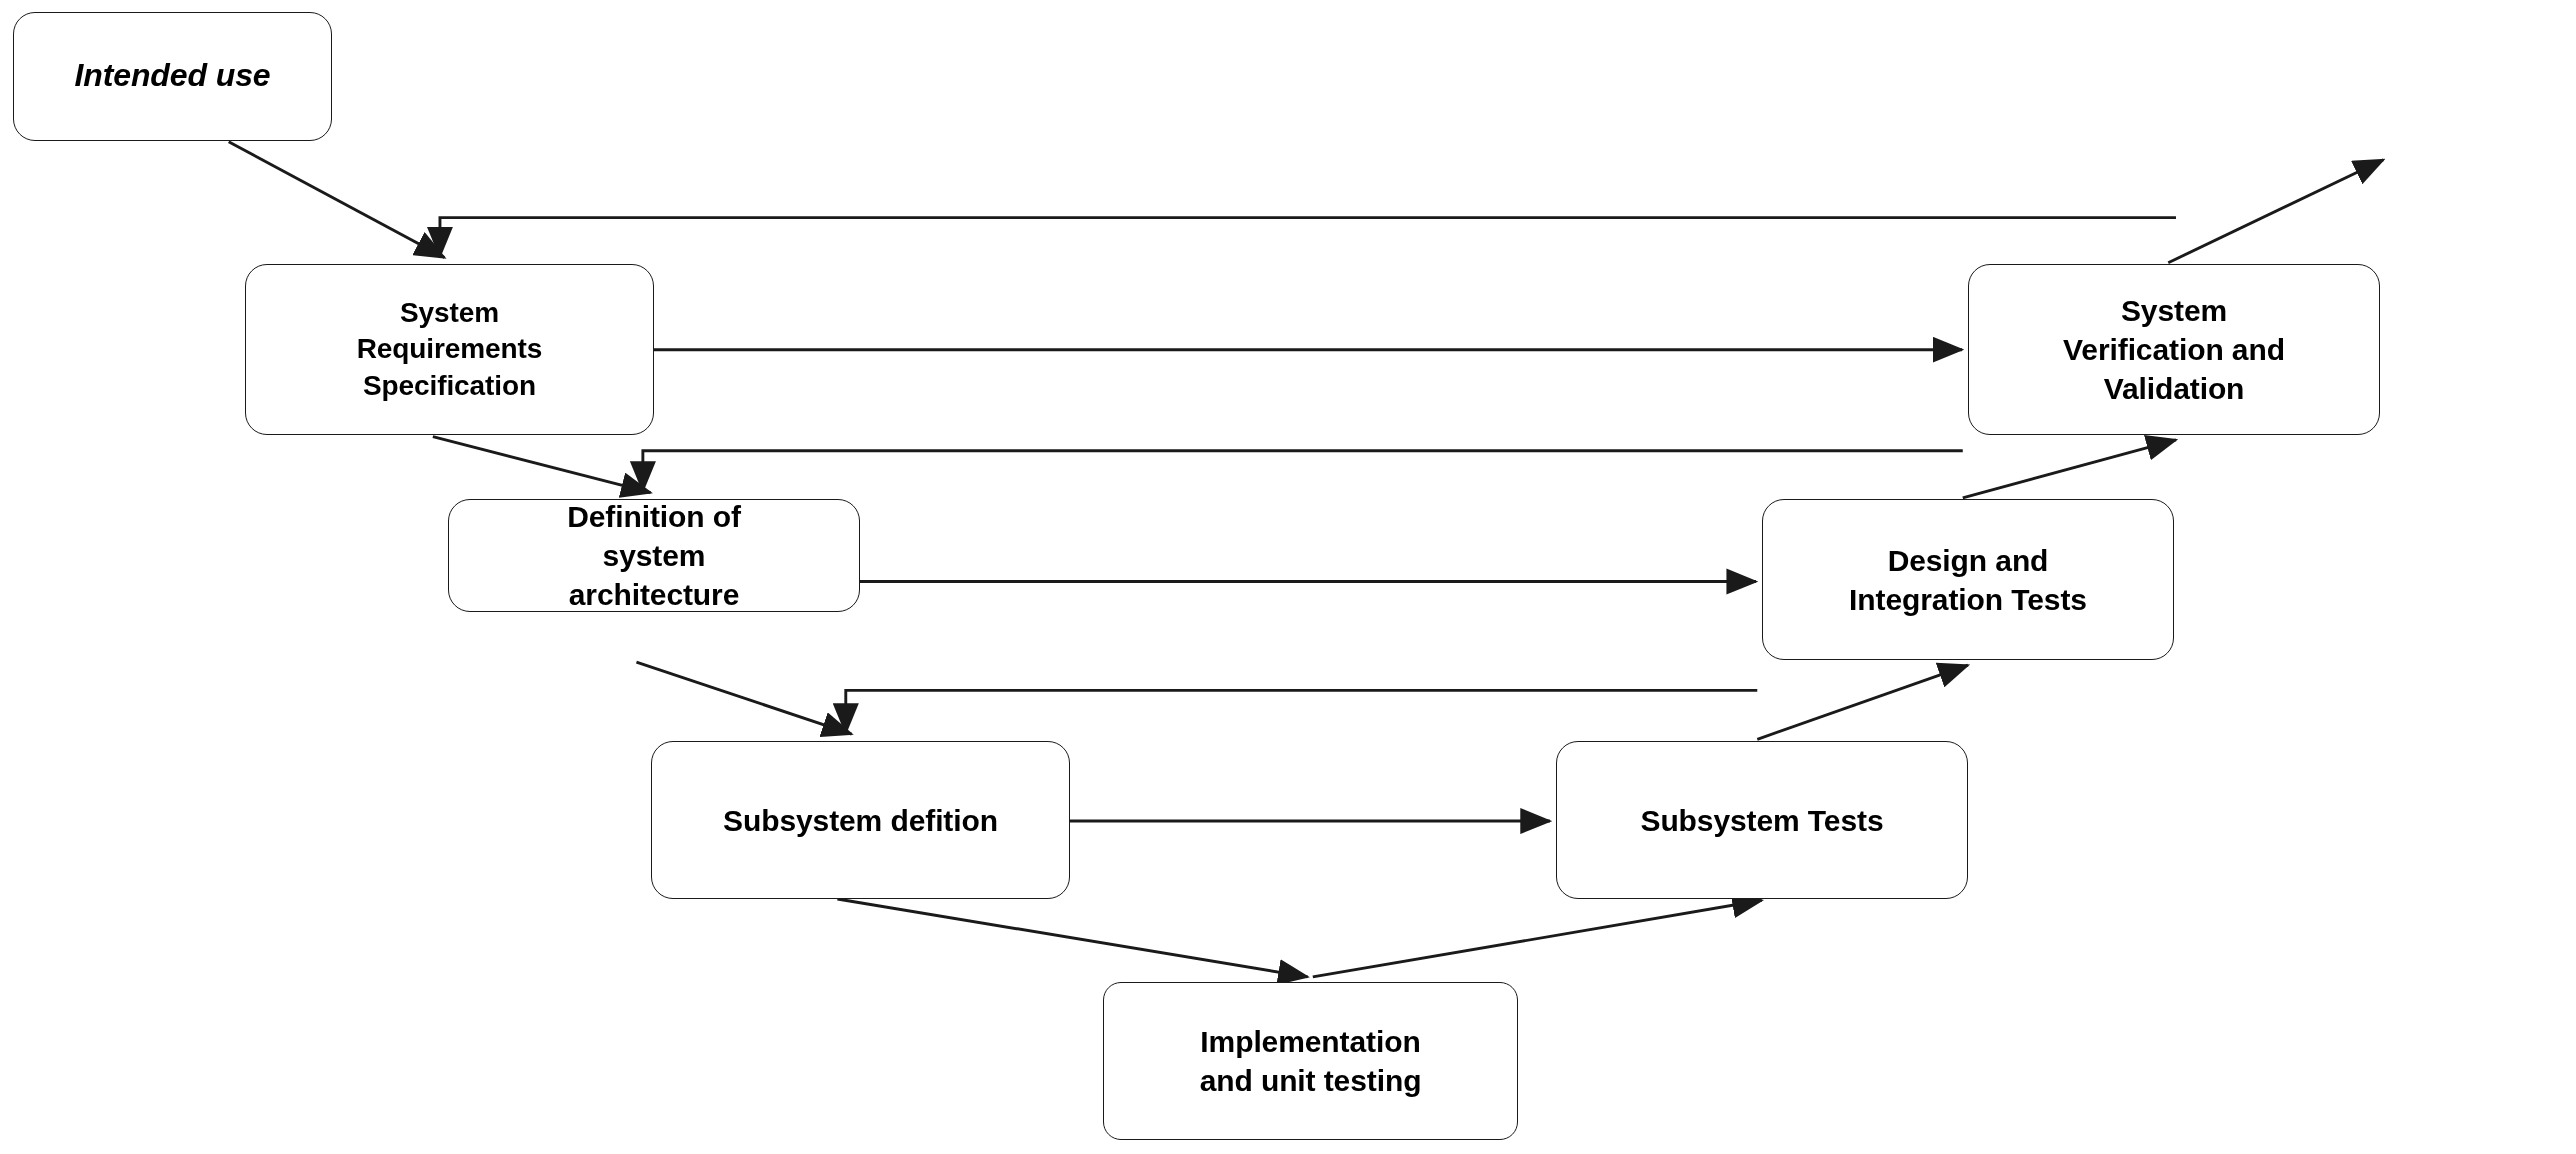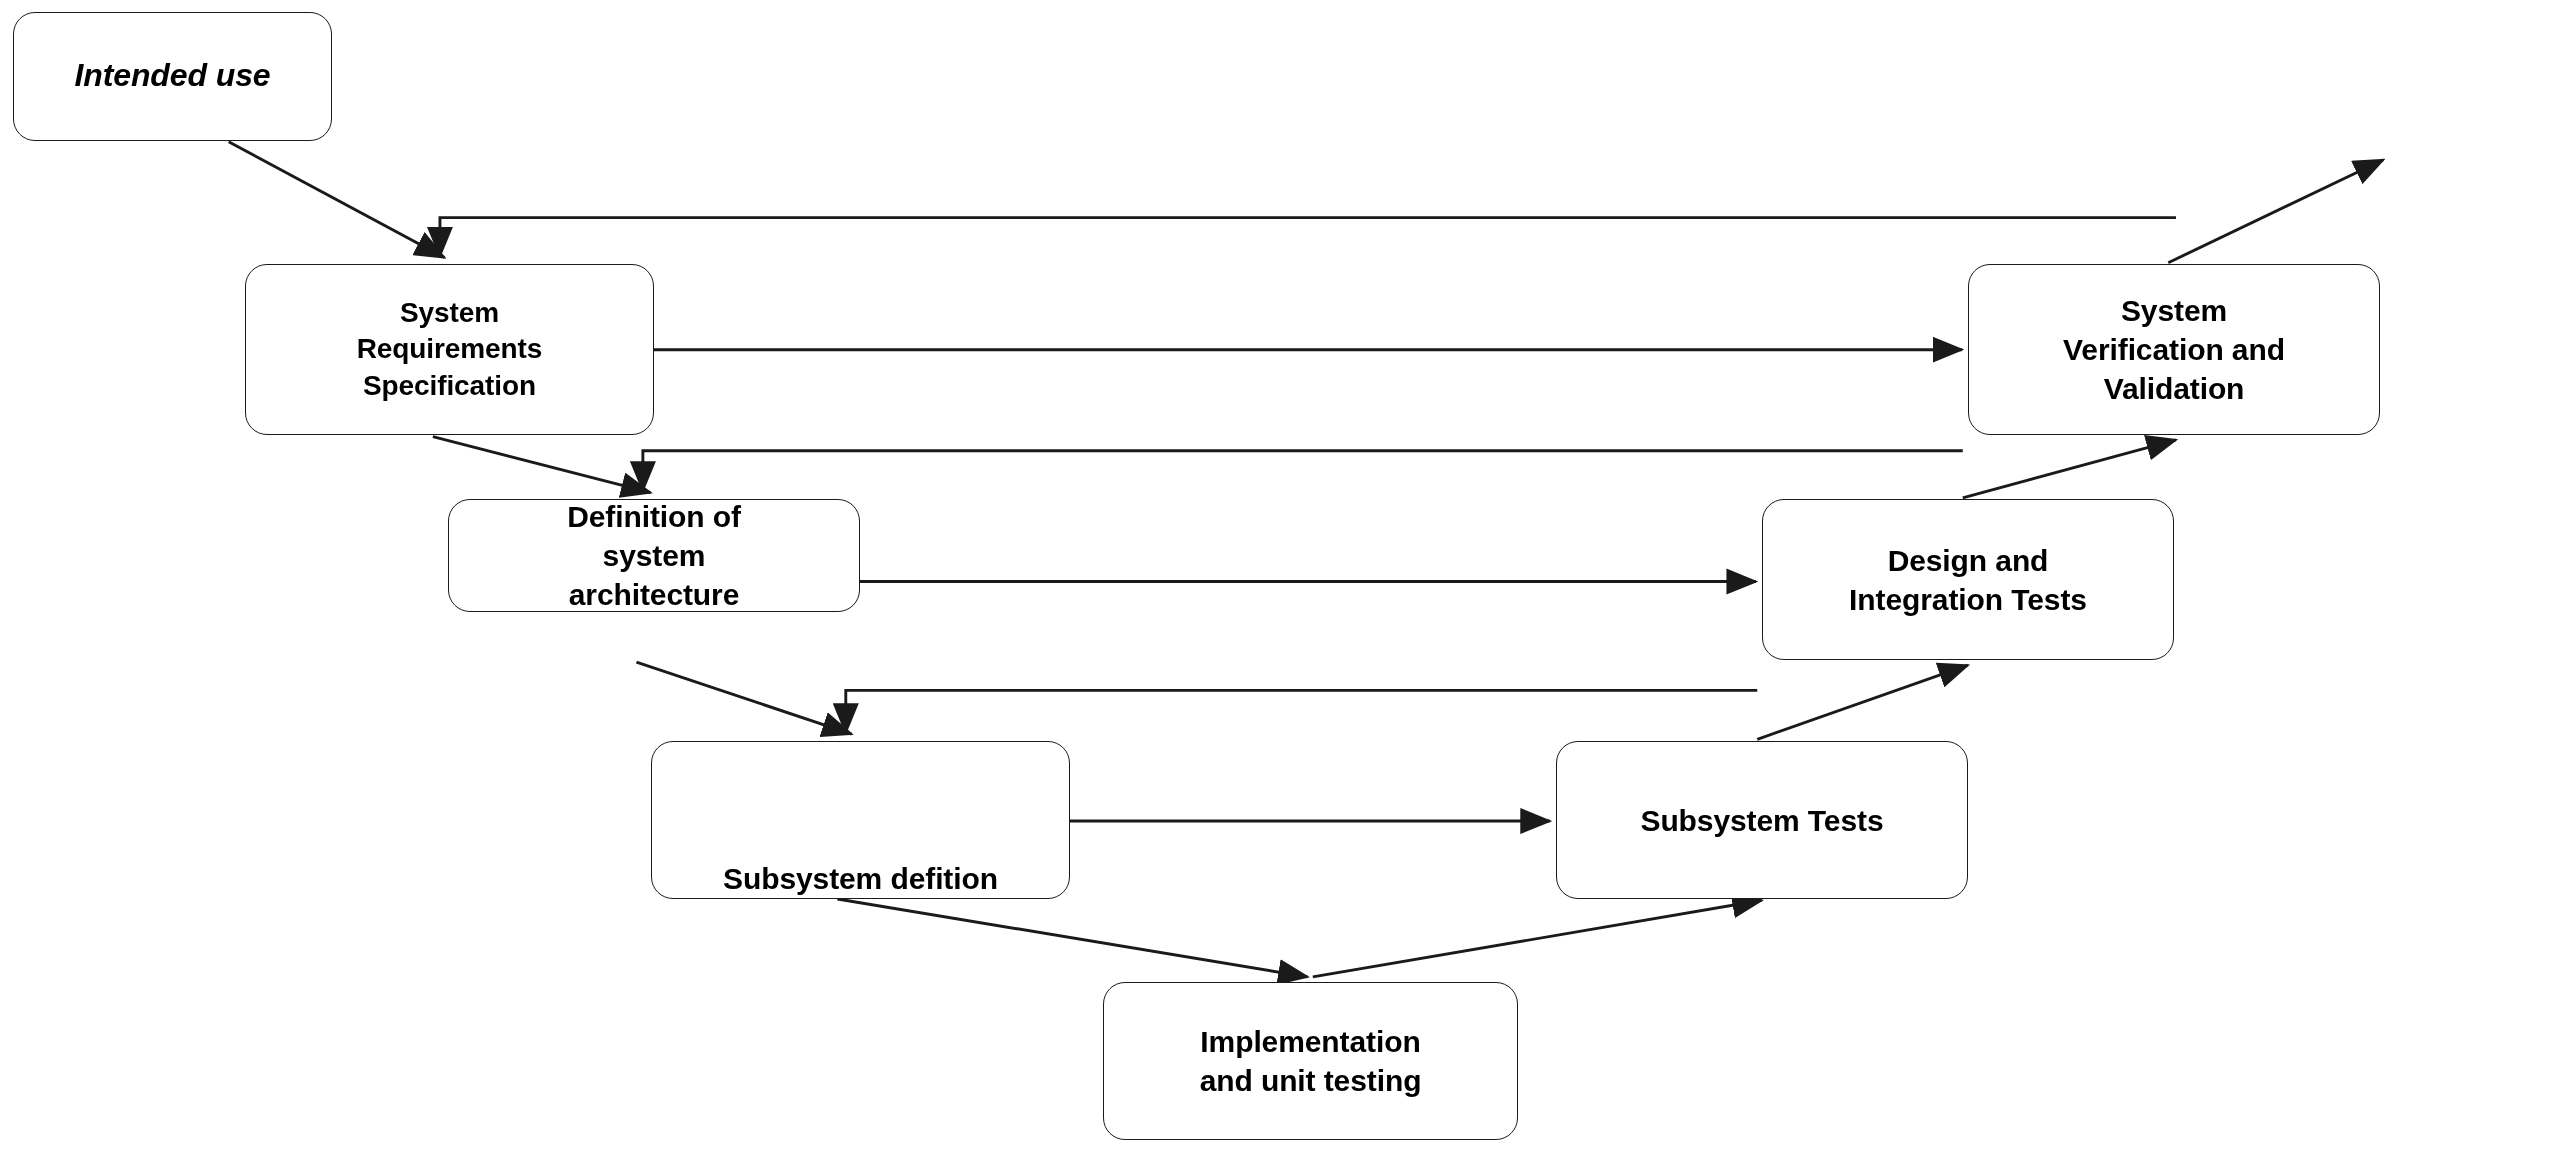--- a/index.html
+++ b/index.html
@@ -105,25 +105,25 @@
 Requirements
 Specification</span>
   </div>
 
   <div class="node" style="left:448px; top:499px; width:412px; height:113px;">
     <span class="node-label fs-mid">Definition of
 system
 architecture</span>
   </div>
 
-  <div class="node" style="left:651px; top:741px; width:419px; height:158px;align-items:flex-end;">
+  <div class="node" style="left:651px; top:741px; width:419px; height:158px;">
     <span class="node-label fs-mid">Subsystem defition</span>
   </div>
 
-  <div class="node" style="left:1103px; top:982px; width:415px; height:158px;">
+  <div class="node" style="left:1103px; top:982px; width:415px; height:158px;border-radius:18px;">
     <span class="node-label fs-mid">Implementation
 and unit testing</span>
   </div>
 
   <div class="node" style="left:1762px; top:499px; width:412px; height:161px;">
     <span class="node-label fs-mid">Design and
 Integration Tests</span>
   </div>
 
   <div class="node" style="left:1556px; top:741px; width:412px; height:158px;">

